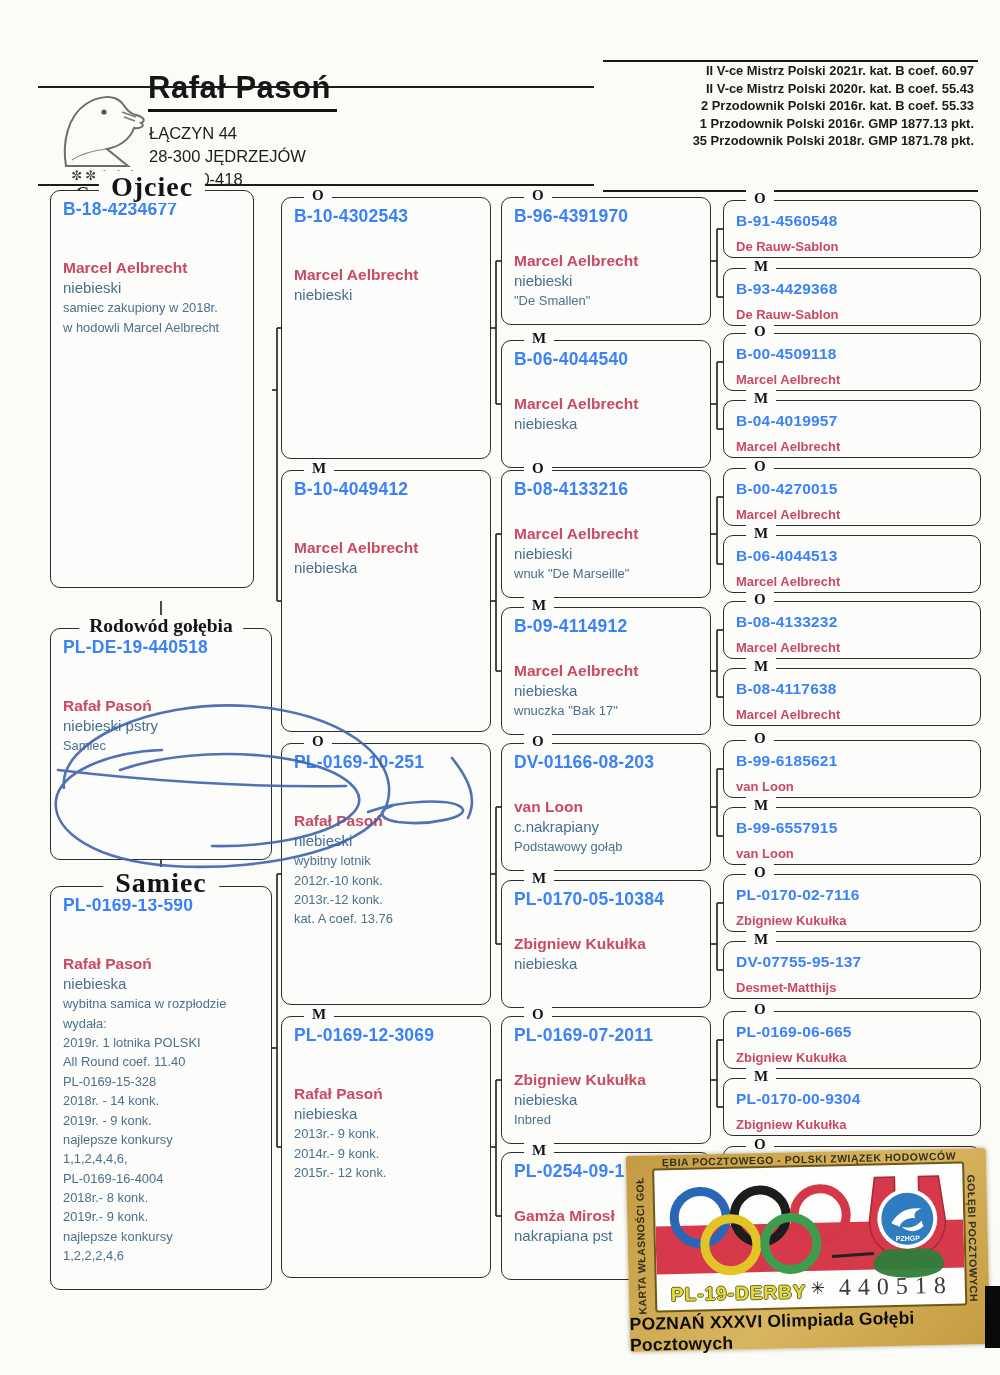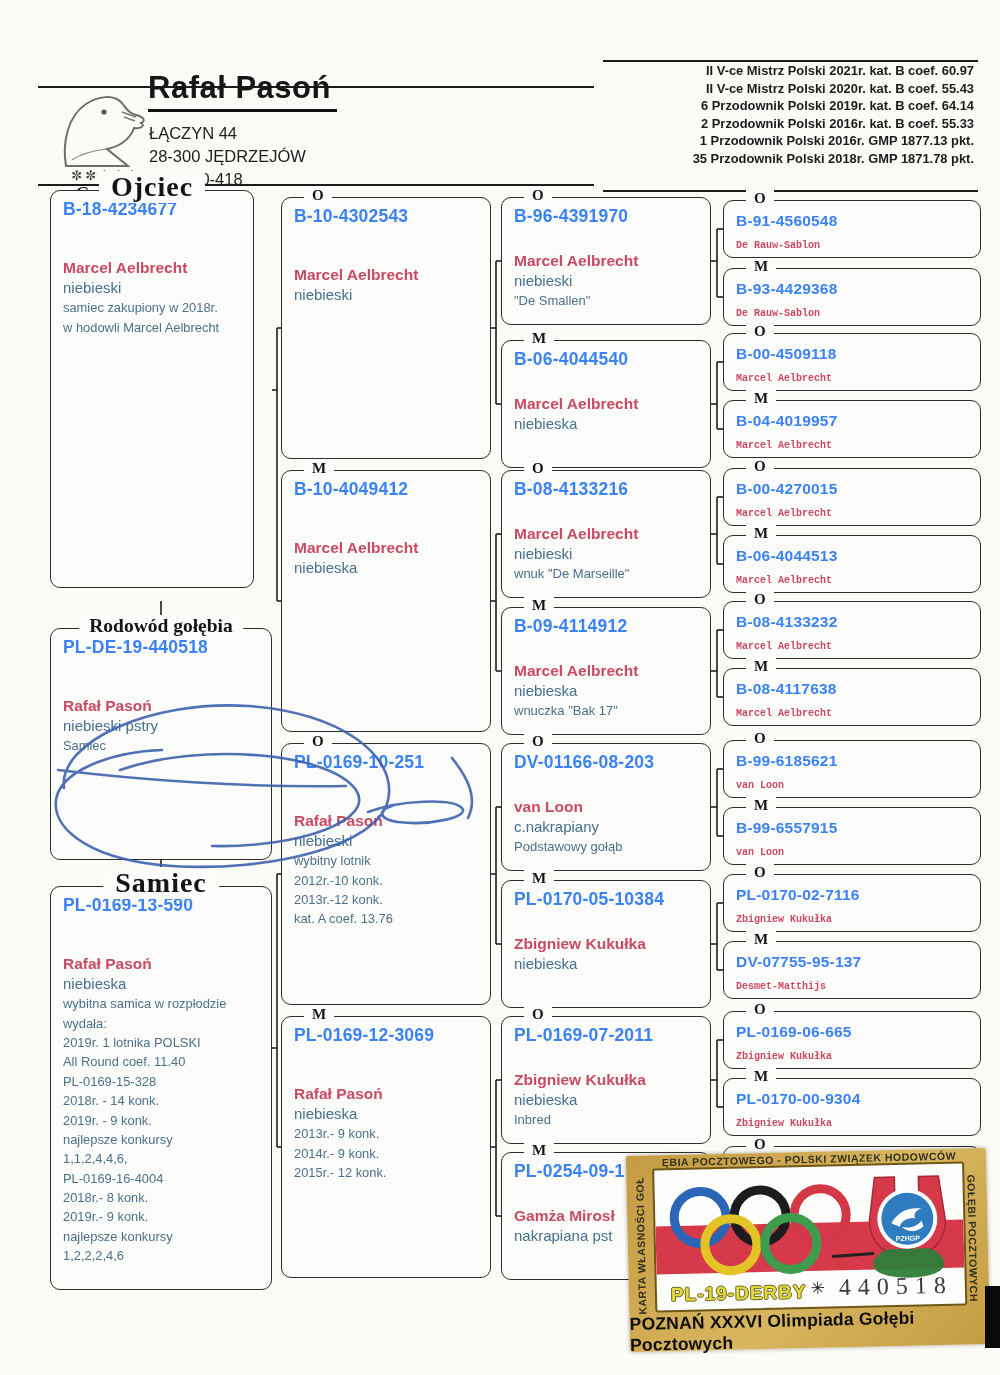--- a/index.html
+++ b/index.html
@@ -25,21 +25,21 @@
         font-family:"Liberation Serif","DejaVu Serif",serif;font-weight:bold;font-size:15px;color:#141414;}
   .tab-big{left:50%;transform:translateX(-50%);top:-20px;font-size:28px;padding:0 12px;white-space:nowrap;letter-spacing:1px;}
   .tab-mid{left:50%;transform:translateX(-50%);top:-14px;font-size:19.5px;padding:0 10px;white-space:nowrap;}
   .ring{font-weight:bold;font-size:17.5px;color:#3b82f6;letter-spacing:.2px;}
   .breeder{font-weight:bold;font-size:15.5px;color:#c84a64;line-height:1.3;}
   .pcolor{font-size:15px;color:#46708e;line-height:1.35;}
   .note{font-size:13px;color:#4d708c;line-height:1.5;}
   .g1 .ring,.g2 .ring{margin-bottom:38px;}
   .g3 .ring{margin-bottom:24px;}
   .g4 .ring{font-size:15.5px;margin:3px 0 9px 0;}
-  .g4 .breeder{font-size:10px;font-family:Liberation Mono, monospace;}
+  .g4 .breeder{font-size:13px;}
   .g1 .note,.g2 .note{font-size:12.9px;}
   
   #conn{position:absolute;left:0;top:0;z-index:1;}
   .layer2{position:absolute;left:0;top:0;width:100%;height:100%;z-index:2;}
   #sig{position:absolute;left:0;top:0;z-index:3;pointer-events:none;}
   
   .stamp{position:absolute;left:628px;top:1152px;width:360px;height:196px;z-index:4;
          background:linear-gradient(135deg,#c49b42,#d8b65f 55%,#c49b42);
          transform:rotate(-1.3deg);border-radius:3px;box-shadow:0 0 4px rgba(60,40,0,.4);}
   .stamp-card{position:absolute;left:26px;top:13px;width:308px;height:140px;background:#fdfdfb;
@@ -79,21 +79,20 @@
   <div class="brand-name">Rafał Pasoń</div>
   <div class="addr">
     <div>ŁĄCZYN  44</div>
     <div>28-300 JĘDRZEJÓW</div>
     <div>890-180-418</div>
   </div>
 
   <div class="ach-box" id="ach-box">
       <div class="ach-line">II V-ce Mistrz Polski 2021r. kat. B coef. 60.97</div>
       <div class="ach-line">II V-ce Mistrz Polski 2020r. kat. B coef. 55.43</div>
-      <div class="ach-line">6 Przodownik Polski 2019r. kat. B coef. 64.14</div>
       <div class="ach-line">2 Przodownik Polski 2016r. kat. B coef. 55.33</div>
       <div class="ach-line">1 Przodownik Polski 2016r. GMP 1877.13 pkt.</div>
       <div class="ach-line">35 Przodownik Polski 2018r. GMP 1871.78 pkt.</div>
     </div>
 
   <svg id="conn" width="1000" height="1375" viewBox="0 0 1000 1375">
       <line x1="272" y1="390" x2="277" y2="390" stroke="#2b2b2b" stroke-width="1.7"></line>
       <line x1="277" y1="328" x2="277" y2="601" stroke="#2b2b2b" stroke-width="1.7"></line>
       <line x1="277" y1="328" x2="281" y2="328" stroke="#2b2b2b" stroke-width="1.7"></line>
       <line x1="277" y1="601" x2="281" y2="601" stroke="#2b2b2b" stroke-width="1.7"></line>

